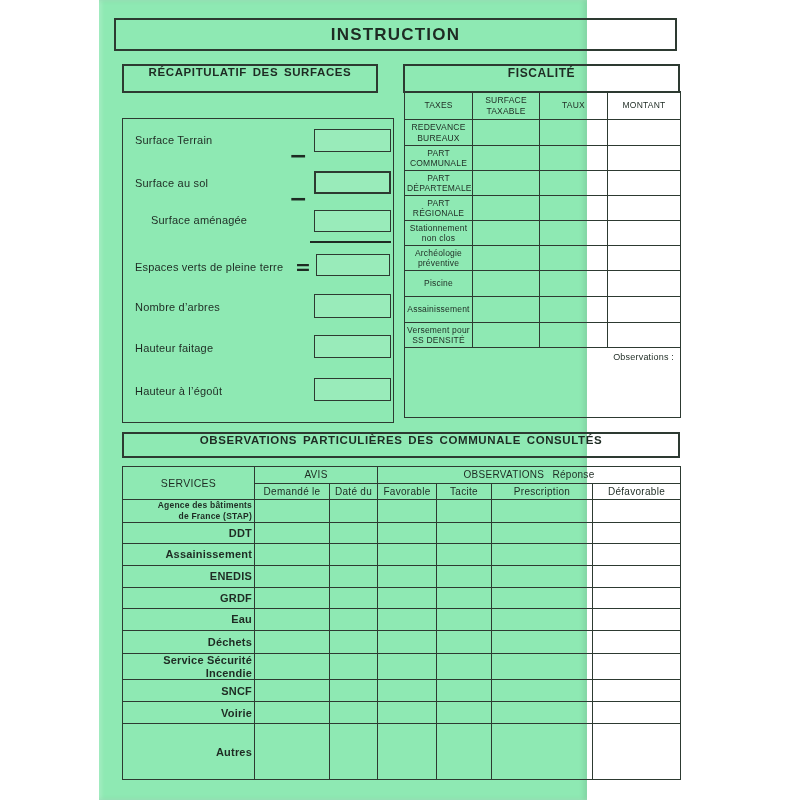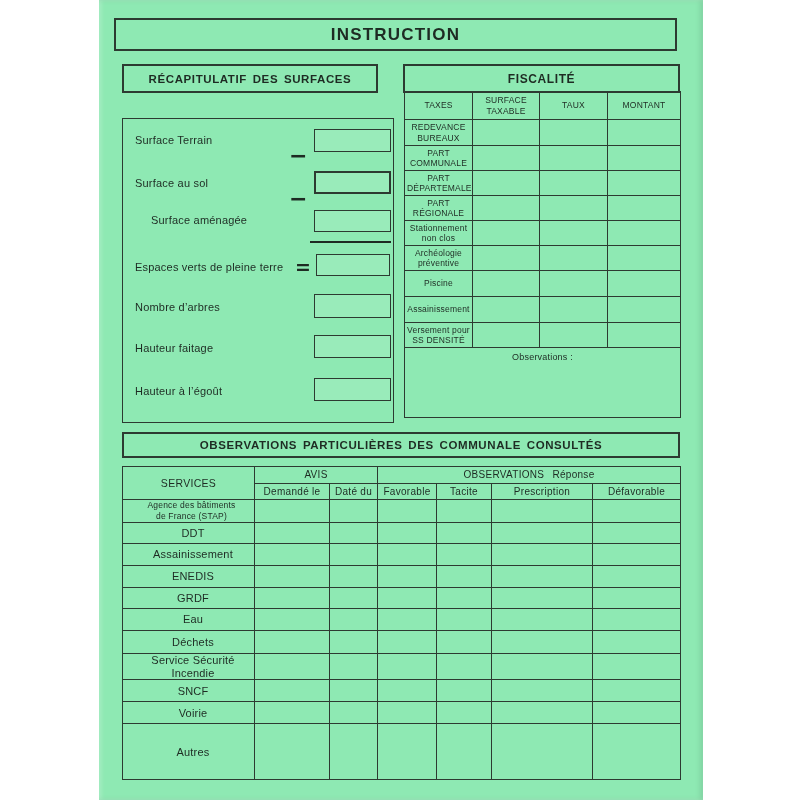--- a/index.html
+++ b/index.html
@@ -7,36 +7,36 @@
     --ink:#1e2b23;
     --line:#2d3a31;
   }
   html,body{margin:0;padding:0;}
   body{
     width:800px;height:800px;background:#ffffff;overflow:hidden;
     font-family:"Liberation Sans","DejaVu Sans",sans-serif;
     color:var(--ink);
   }
   .page{
-    position:absolute;left:99px;top:0;width:604px;height:800px;
+    position:absolute;left:99px;top:0;width:488px;height:800px;
     background:var(--paper);
     box-shadow:inset -3px 0 5px rgba(30,60,40,.12), inset 2px 0 4px rgba(255,255,255,.25);
   }
   .page *{box-sizing:border-box;}
 
   
   .title-box{
     position:absolute;left:15px;top:18px;width:563px;height:33px;
     border:2px solid var(--line);
     display:flex;align-items:center;justify-content:center;
     font-size:17px;font-weight:bold;letter-spacing:1.2px;
   }
   .hdr{
     position:absolute;border:2px solid var(--line);
-    display:flex;align-items:center;justify-content:center;
+    display:flex;justify-content:center;
     font-weight:bold;font-size:11.5px;letter-spacing:.6px;word-spacing:2px;
     white-space:nowrap;
   }
   .hdr-surfaces{left:23px;top:64px;width:256px;height:29px;}
   .hdr-fiscalite{left:304px;top:64px;width:277px;height:29px;font-size:12px;}
   .hdr-services{left:23px;top:432px;width:558px;height:26px;font-size:11.5px;}
 
   
   .surfaces-panel{
     position:absolute;left:23px;top:118px;width:272px;height:305px;
@@ -62,36 +62,36 @@
   table{border-collapse:collapse;}
   .fiscal{
     position:absolute;left:305px;top:91px;width:276px;table-layout:fixed;padding-left:29px;
   }
   .fiscal td,.fiscal th{
     border:1px solid var(--line);padding:1px 2px;
     font-size:8.5px;font-weight:normal;line-height:1.2;text-align:center;
     vertical-align:middle;letter-spacing:.2px;
   }
   .fiscal .obs-cell{
-    text-align:center;vertical-align:top;padding:4px 6px;font-size:9px;
+    text-align:right;vertical-align:top;padding:4px 6px;font-size:9px;
   }
 
   
   .services{
     position:absolute;left:23px;top:466px;width:558px;table-layout:fixed;
   }
   .services td,.services th{
     border:1px solid var(--line);padding:0 2px;
     font-size:10px;font-weight:normal;text-align:center;vertical-align:middle;
     line-height:1.15;
   }
   .services th{letter-spacing:.3px;}
   .services .grp{word-spacing:5px;}
   .services .svc{
-    text-align:center;padding-left:11px;font-size:11px;letter-spacing:.2px;
+    text-align:right;padding-left:11px;font-size:11px;letter-spacing:.2px;font-weight:bold;
   }
   .services .svc.small{
     font-size:8.5px;white-space:pre-line;line-height:1.3;padding-left:8px;
   }
 </style>
 </head>
 <body>
 
 <div class="page">
 

